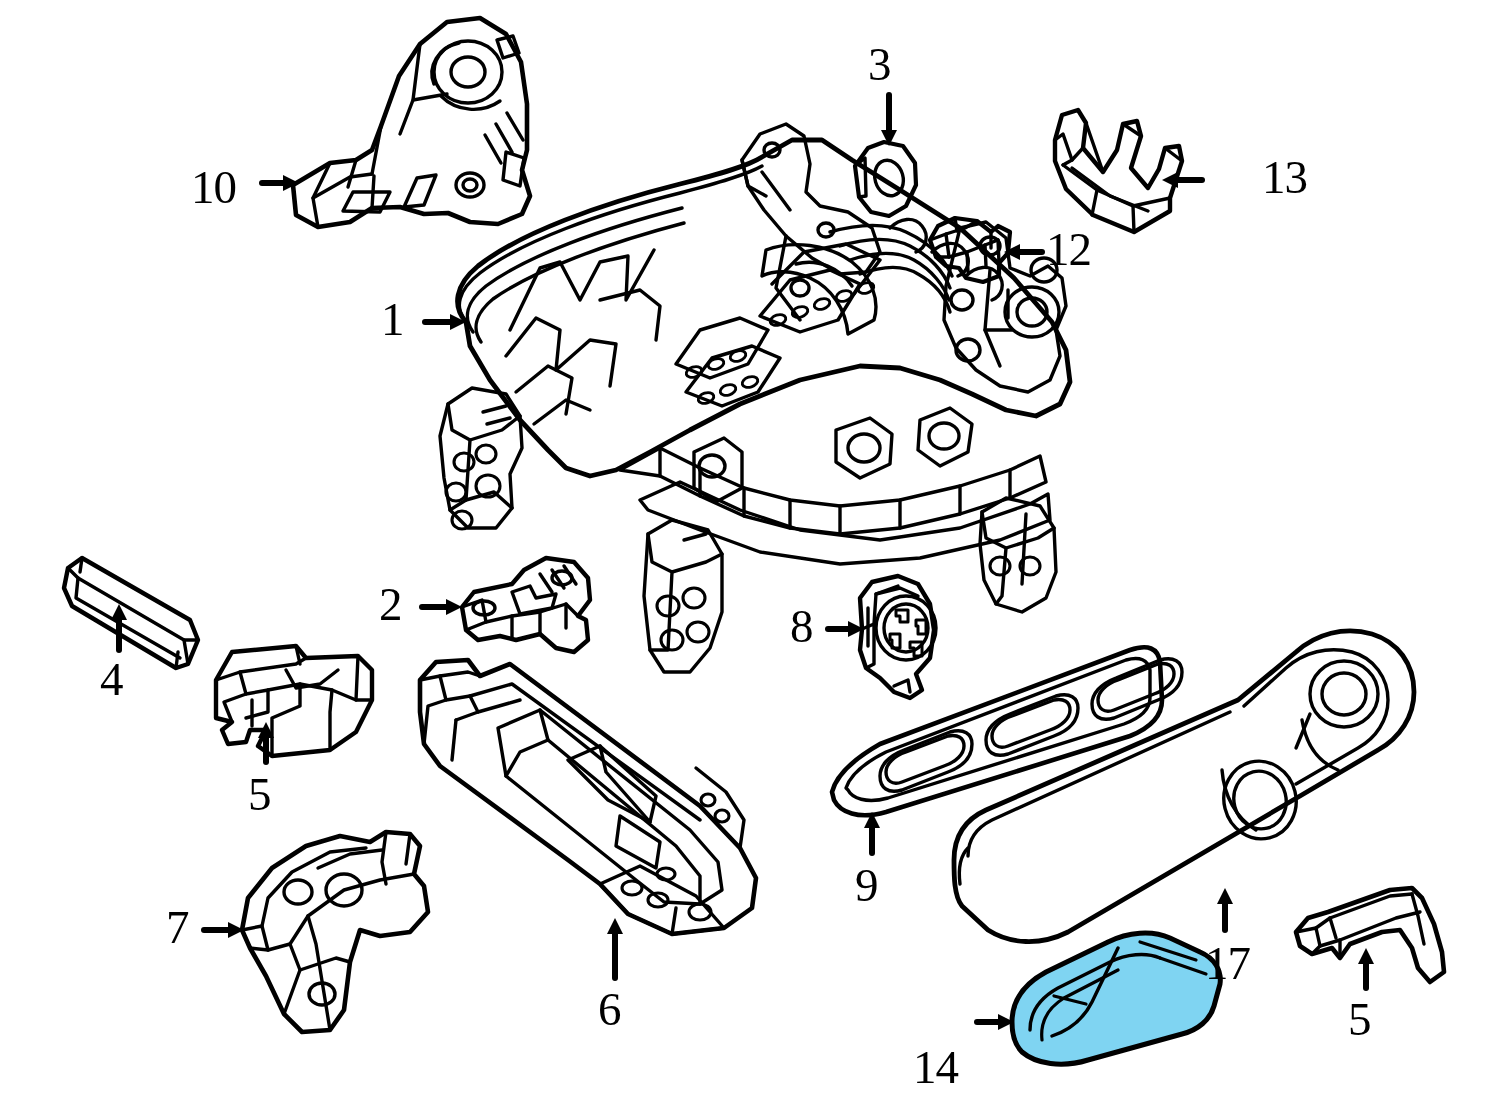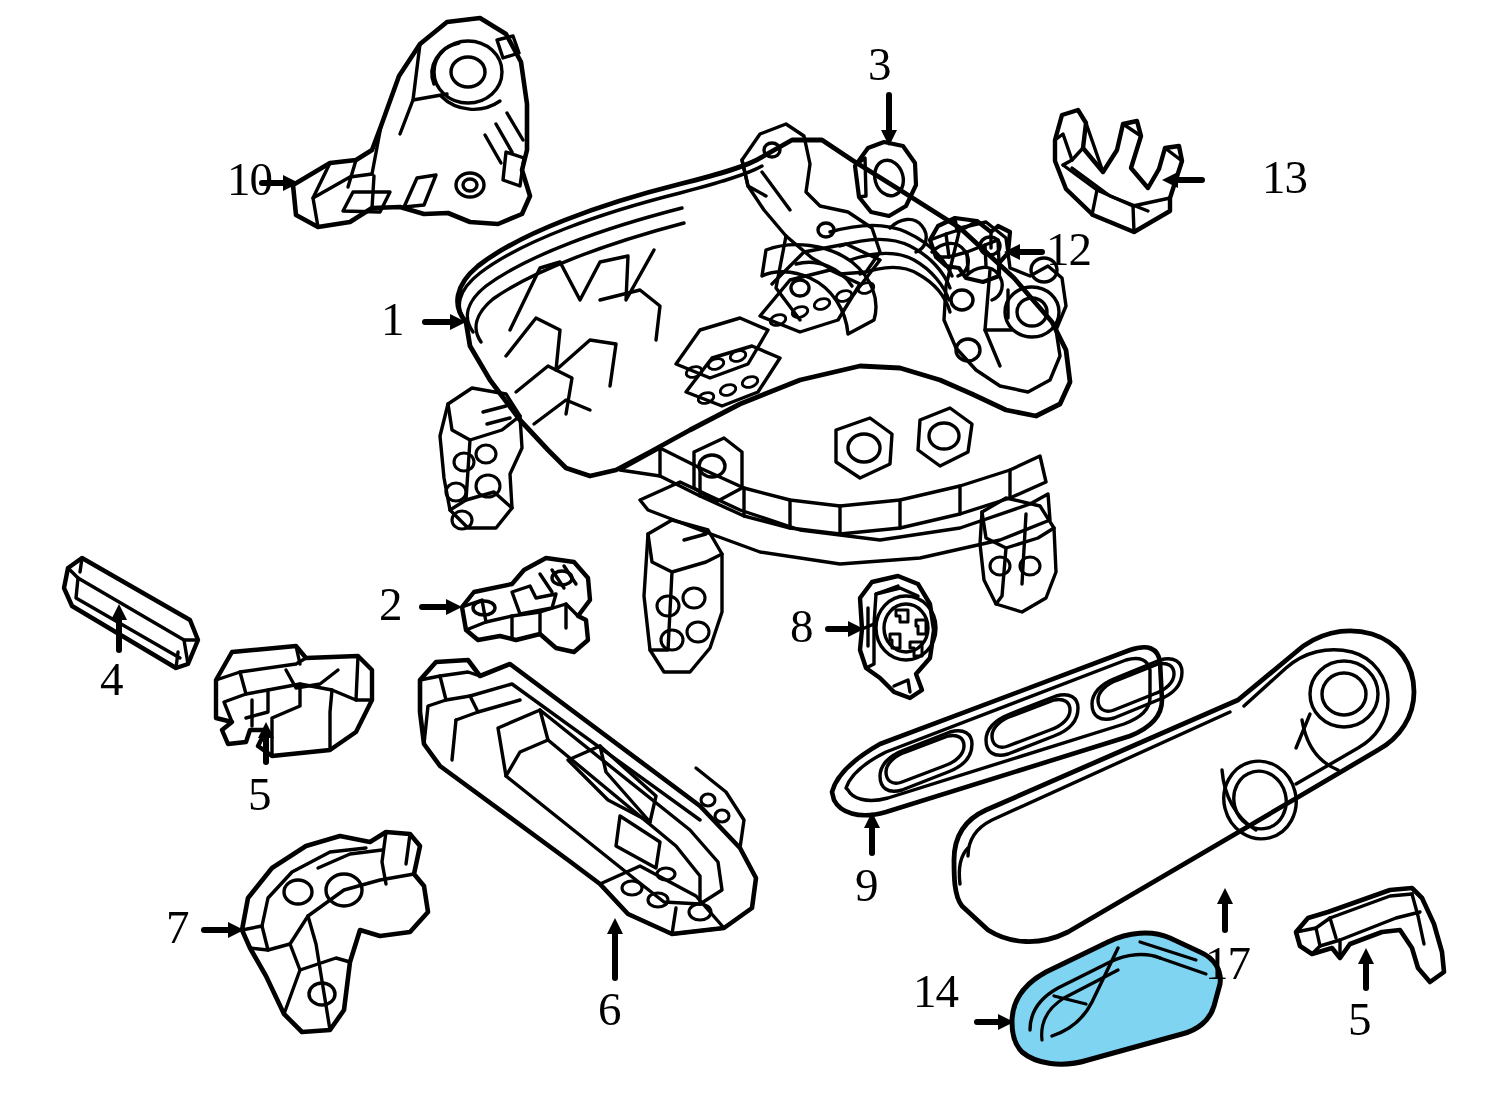--- a/index.html
+++ b/index.html
@@ -456,20 +456,20 @@
 
   <div class="lbl" style="left:381px;top:296px;">1</div>
   <div class="lbl" style="left:379px;top:581px;">2</div>
   <div class="lbl" style="left:868px;top:41px;">3</div>
   <div class="lbl" style="left:100px;top:656px;">4</div>
   <div class="lbl" style="left:248px;top:771px;">5</div>
   <div class="lbl" style="left:598px;top:986px;">6</div>
   <div class="lbl" style="left:166px;top:904px;">7</div>
   <div class="lbl" style="left:790px;top:603px;">8</div>
   <div class="lbl" style="left:855px;top:862px;">9</div>
-  <div class="lbl" style="left:191px;top:156px;margin-left:36px;">10</div>
+  <div class="lbl" style="left:191px;top:164px;">10</div>
   <div class="lbl" style="left:1205px;top:940px;">17</div>
   <div class="lbl" style="left:1046px;top:226px;">12</div>
   <div class="lbl" style="left:1262px;top:154px;">13</div>
-  <div class="lbl" style="left:913px;top:968px;">14</div>
+  <div class="lbl" style="left:913px;top:1044px;">14</div>
   <div class="lbl" style="left:1348px;top:996px;">5</div>
 
 </div>
 
 </body></html>

